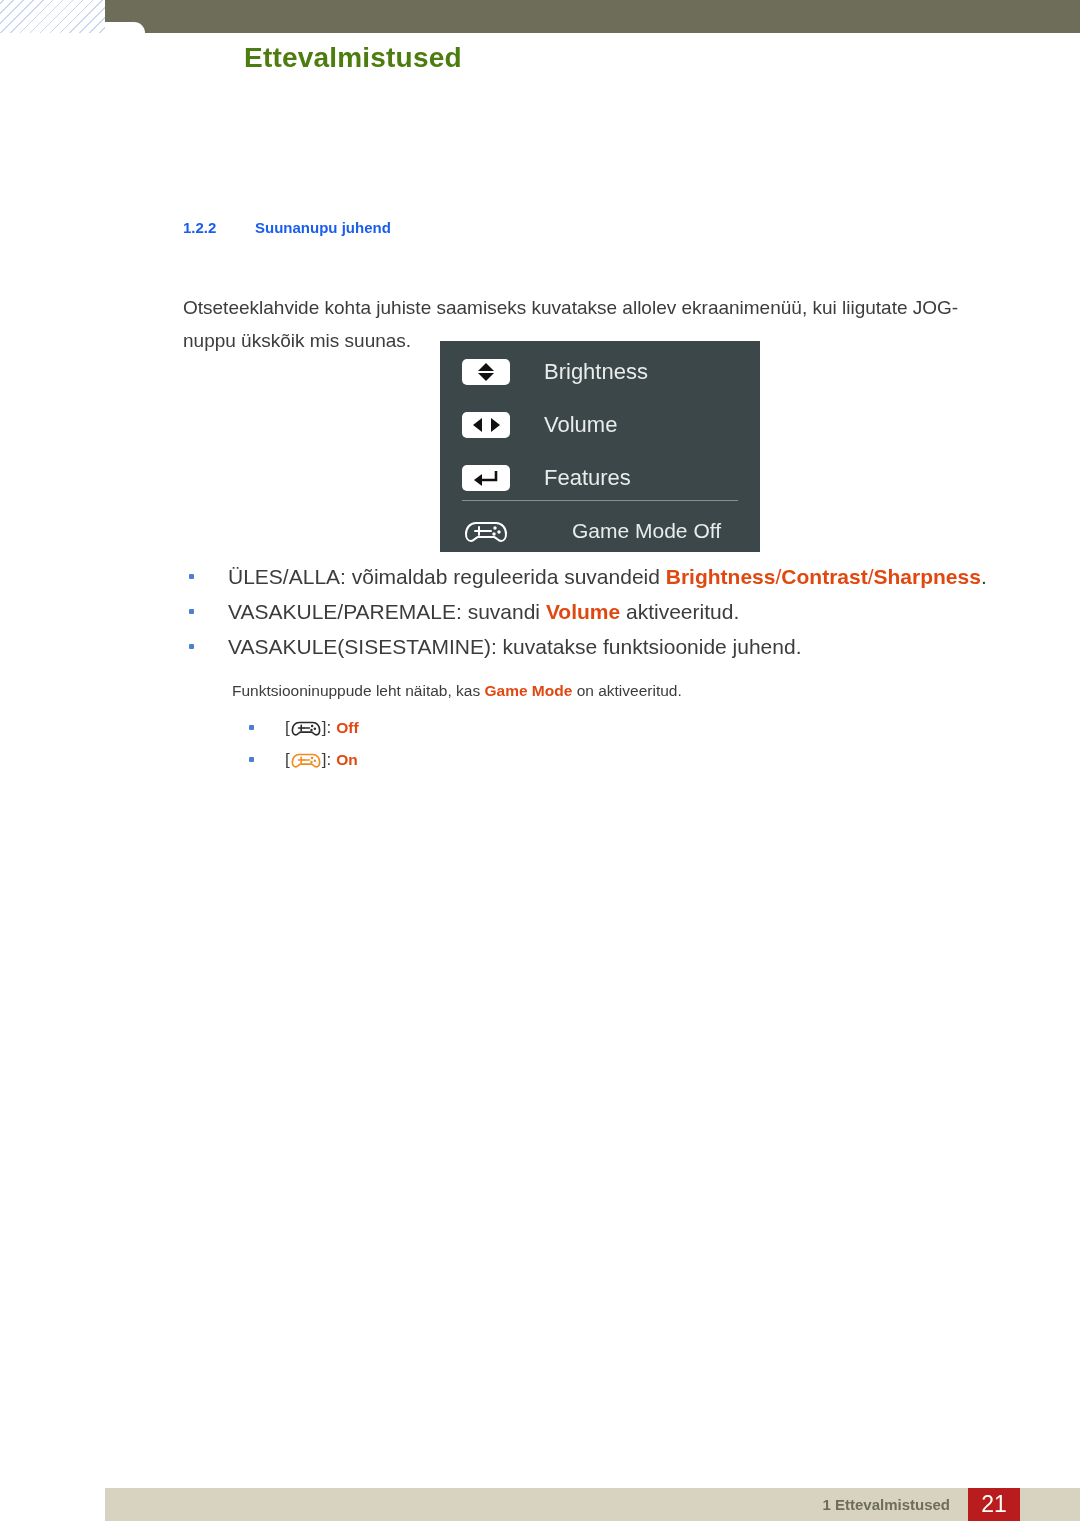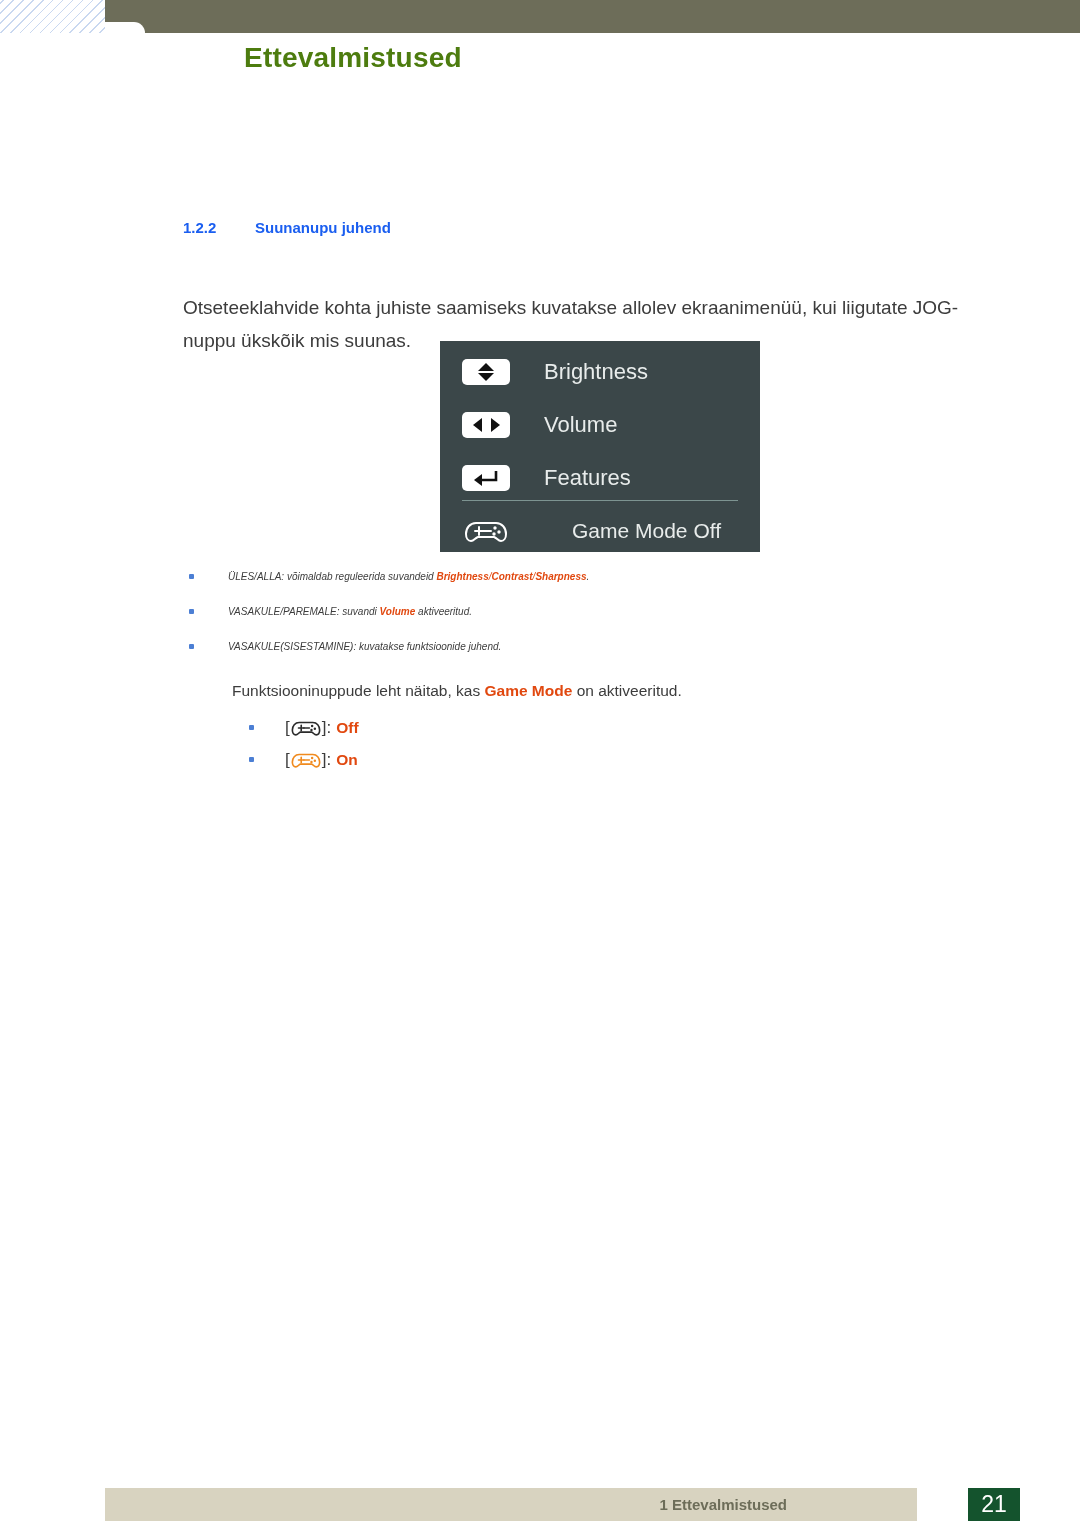--- a/index.html
+++ b/index.html
@@ -184,26 +184,25 @@
   
   .bullets {
     position: absolute;
     top: 566px;
     left: 183px;
     width: 800px;
   }
   .bullet-item {
     position: relative;
     padding-left: 45px;
-    font-size: 10px;
+    font-size: 21px;
     line-height: 21px;
     color: #3c3c3c;
     margin-bottom: 14px;
     white-space: nowrap;
-    font-style: italic;
   }
   .bullet-item::before {
     content: "";
     position: absolute;
     left: 6px;
     top: 8px;
     width: 5px;
     height: 5px;
     background: #4c7fd4;
     border-radius: 1px;
@@ -250,40 +249,40 @@
   }
   .brk { font-size: 17px; color: #3c3c3c; }
   .inline-pad { display: inline-flex; align-items: center; margin: 0 1px; }
   .state-label { color: #e1480f; font-weight: bold; margin-left: 5px; }
 
   
   .footer {
     position: absolute;
     left: 105px;
     top: 1488px;
-    width: 812px;
+    width: 975px;
     height: 33px;
     background: #d8d3c0;
   }
   .footer-text {
     position: absolute;
     right: 130px;
     top: 8px;
     font-size: 15px;
     font-weight: bold;
     color: #6d6d59;
     white-space: nowrap;
   }
   .footer-page {
     position: absolute;
     left: 863px;
     top: 0px;
     width: 52px;
     height: 33px;
-    background: #14532d;
+    background: #b91c1c;
     color: #ffffff;
     font-size: 23px;
     display: flex;
     align-items: center;
     justify-content: center;
   }
 </style>
 </head>
 <body>
 

